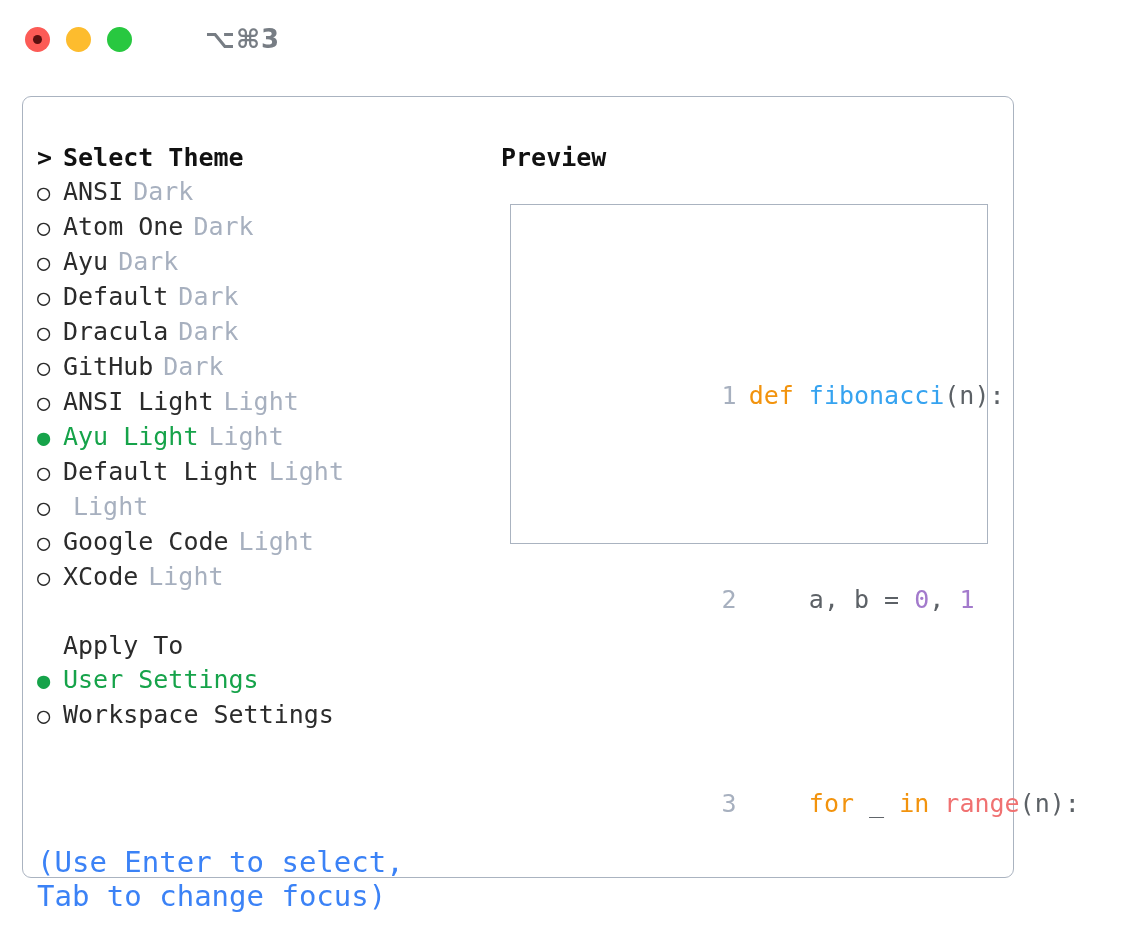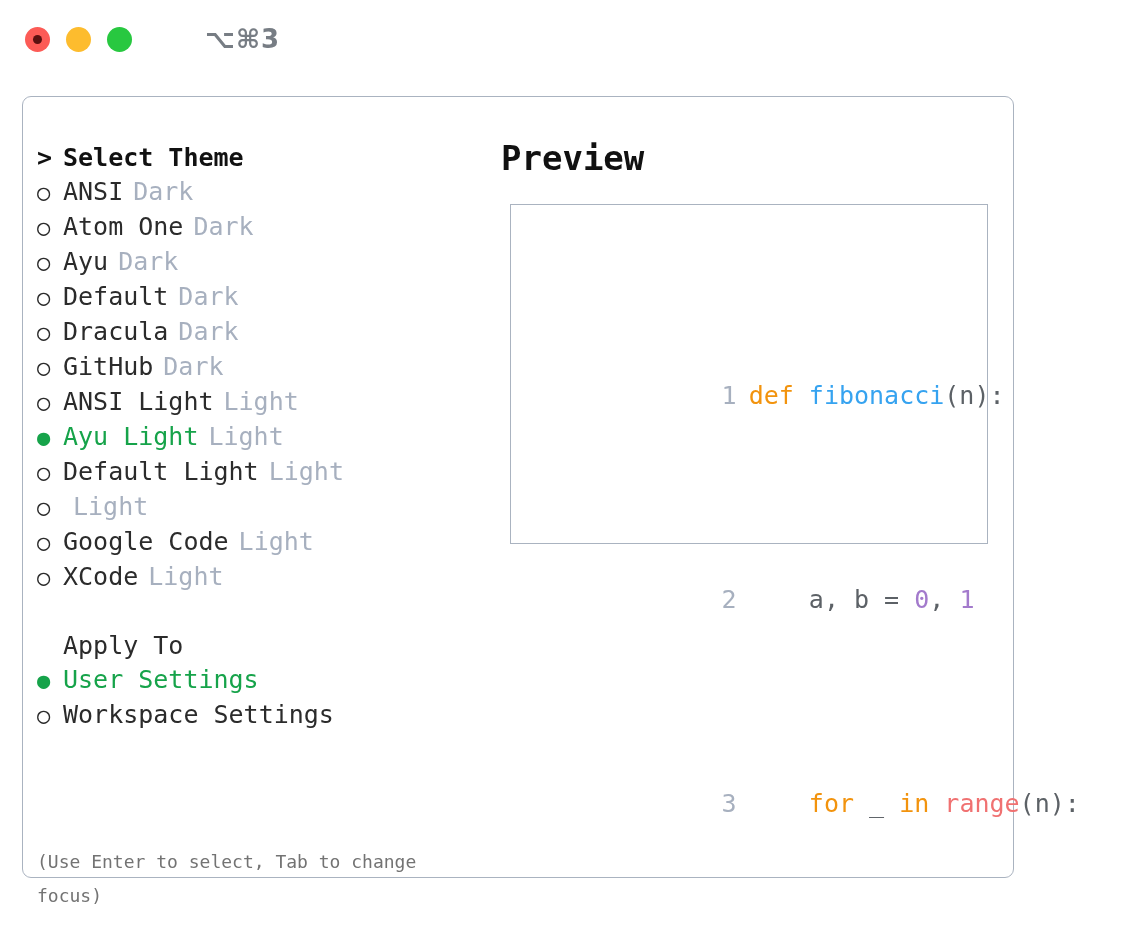--- a/index.html
+++ b/index.html
@@ -126,35 +126,35 @@
   .label.selected { color: #16a34a; }
   .suffix { color: #a7b0bf; margin-left: 10px; }
 
   .spacer-row { height: 34px; }
 
   .hint {
     position: absolute;
     left: 14px;
     top: 748px;
     width: 420px;
-    font-size: 18px;
-    line-height: 34px;
-    color: #737373;
+    font-size: 29px;
+    line-height: 34px;
+    color: #3b82f6;
     white-space: normal;
   }
 
   
   .right-col {
     position: absolute;
     left: 478px;
     top: 44px;
     width: 500px;
   }
   .preview-title {
-    font-size: 34px;
+    font-size: 25px;
     line-height: 34px;
     font-weight: 700;
     color: #111111;
     margin-bottom: 0;
   }
   .preview-box {
     position: absolute;
     left: 487px;
     top: 107px;
     width: 478px;

